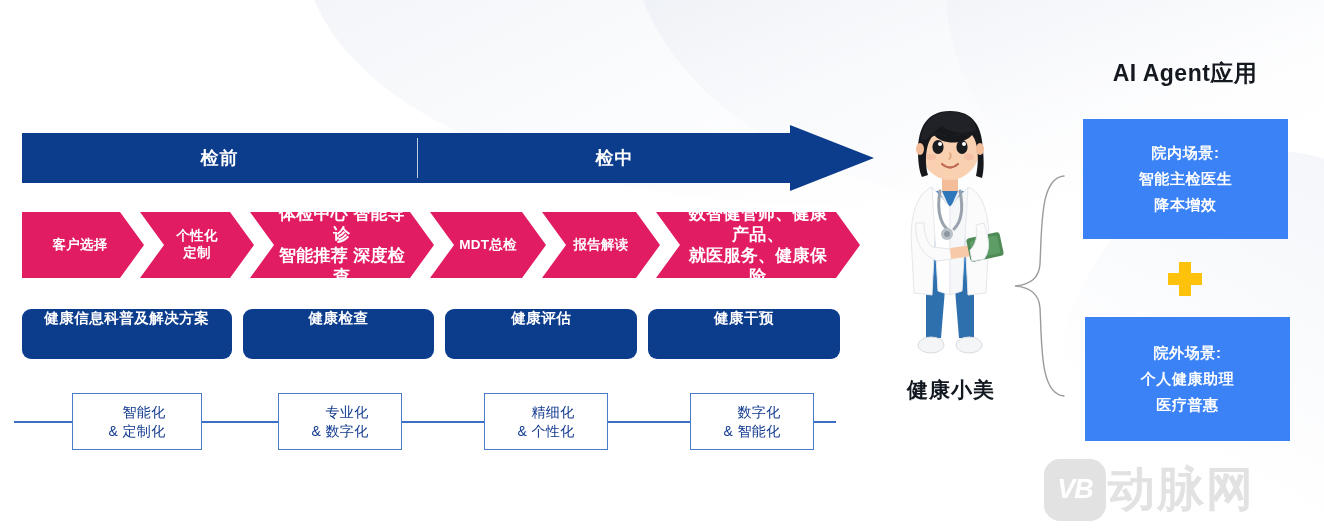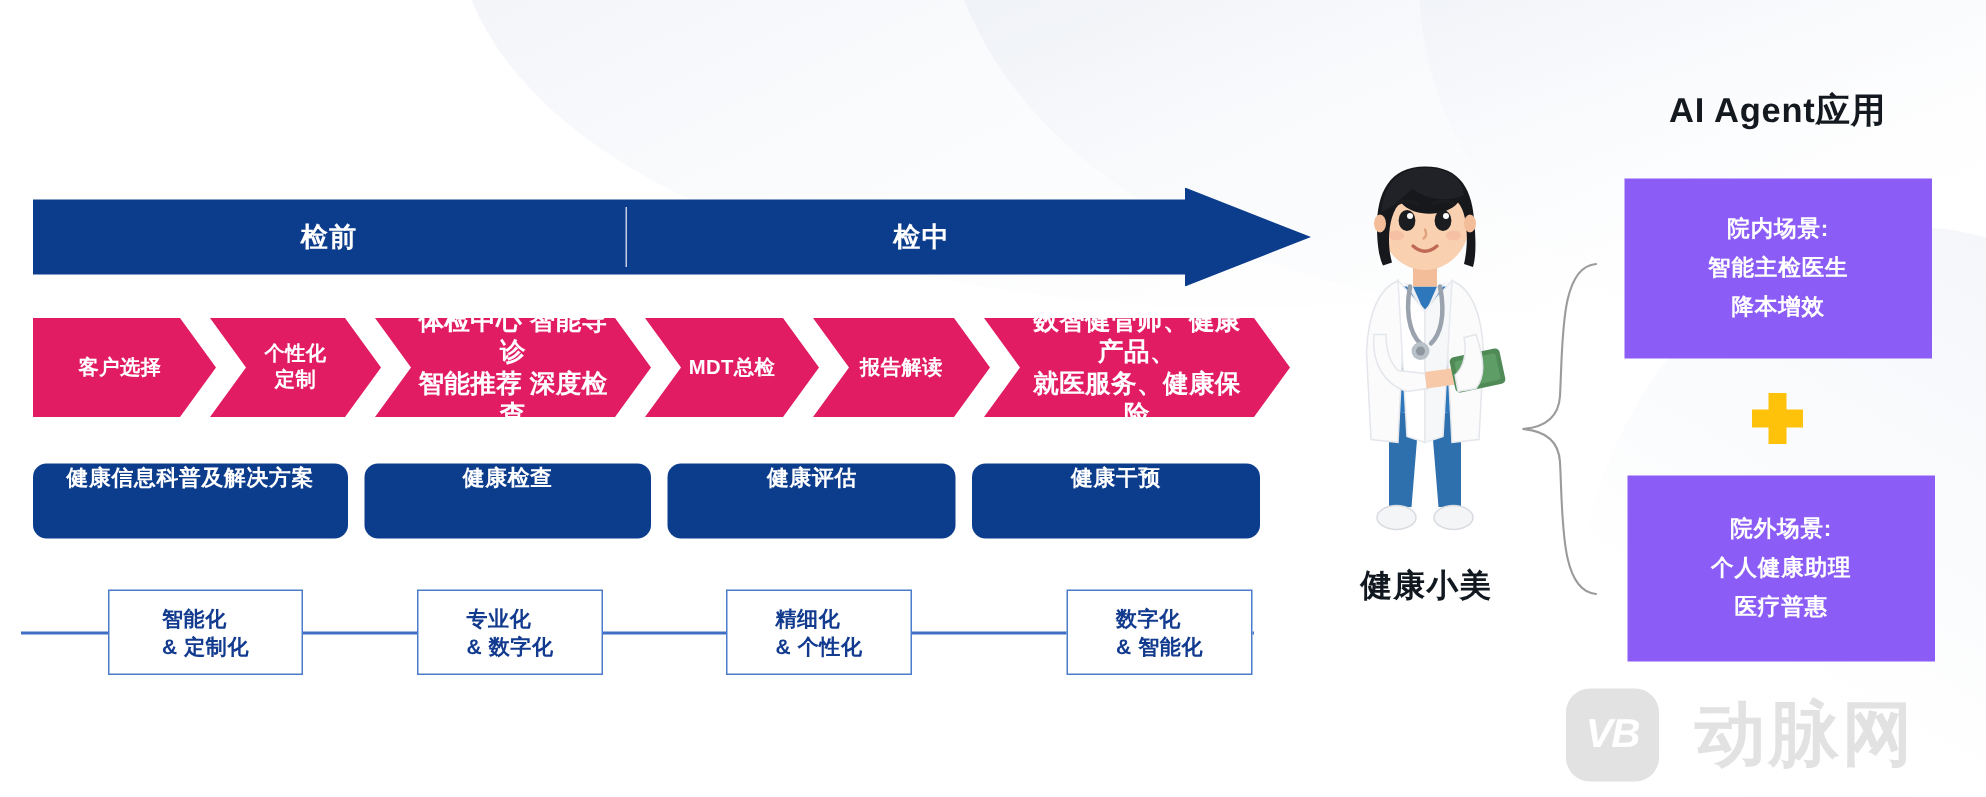--- a/index.html
+++ b/index.html
@@ -190,23 +190,23 @@
     border: 1.6px solid #4a7ccb;
     box-sizing: border-box;
     display: flex;
     flex-direction: column;
     align-items: center;
     justify-content: center;
   }
   .cap-text {
     color: #123a8f;
     font-size: 14px;
-    font-weight: bold;
+    font-weight: normal;
     line-height: 1.35;
-    text-align: left;
+    text-align: right;
     white-space: pre-line;
     letter-spacing: 0.4px;
   }
 
   
   #character {
     position: absolute;
     left: 880px;
     top: 95px;
     width: 140px;
@@ -255,21 +255,21 @@
   #agent-title .t {
     font-size: 23px;
     font-weight: bold;
     color: #14181f;
     letter-spacing: 0.5px;
     white-space: nowrap;
   }
 
   .scene-card {
     position: absolute;
-    background: #8b5cf6;
+    background: #3b82f6;
     display: flex;
     flex-direction: column;
     align-items: center;
     justify-content: center;
   }
   #scene-in  { left: 1083px; top: 119px; width: 205px; height: 120px; }
   #scene-out { left: 1085px; top: 317px; width: 205px; height: 124px; }
   .scene-text {
     color: #ffffff;
     font-size: 15px;
@@ -295,21 +295,21 @@
   #plus-icon .bar-h { left: 0; top: 11px; width: 34px; height: 12px; }
   #plus-icon .bar-v { left: 11px; top: 0; width: 12px; height: 34px; }
 
   
   #watermark {
     position: absolute;
     left: 1044px;
     top: 458px;
     display: flex;
     align-items: center;
-    gap: 24px;
+    gap: 2px;
     opacity: 1;
   }
   #watermark .wm-mark {
     width: 62px; height: 62px;
     border-radius: 16px;
     background: #e2e2e2;
     display: flex;
     align-items: center;
     justify-content: center;
     color: #ffffff;
@@ -394,21 +394,21 @@
 &amp; 定制化</span>
     </div>
     <div class="cap-box" style="left:264px; width:124px;">
       <span class="cap-text">专业化
 &amp; 数字化</span>
     </div>
     <div class="cap-box" style="left:470px; width:124px;">
       <span class="cap-text">精细化
 &amp; 个性化</span>
     </div>
-    <div class="cap-box" style="left:676px; width:124px;margin-left:21px;">
+    <div class="cap-box" style="left:676px; width:124px;">
       <span class="cap-text">数字化
 &amp; 智能化</span>
     </div>
   </div>
 
   <div id="character">
     <svg width="140" height="275" viewBox="0 0 140 275" xmlns="http://www.w3.org/2000/svg">
 
       <path d="M46 178 L46 243 L61 243 L66 182 Z" fill="#2e6fad"></path>
       <path d="M94 178 L94 243 L79 243 L74 182 Z" fill="#2e6fad"></path>

